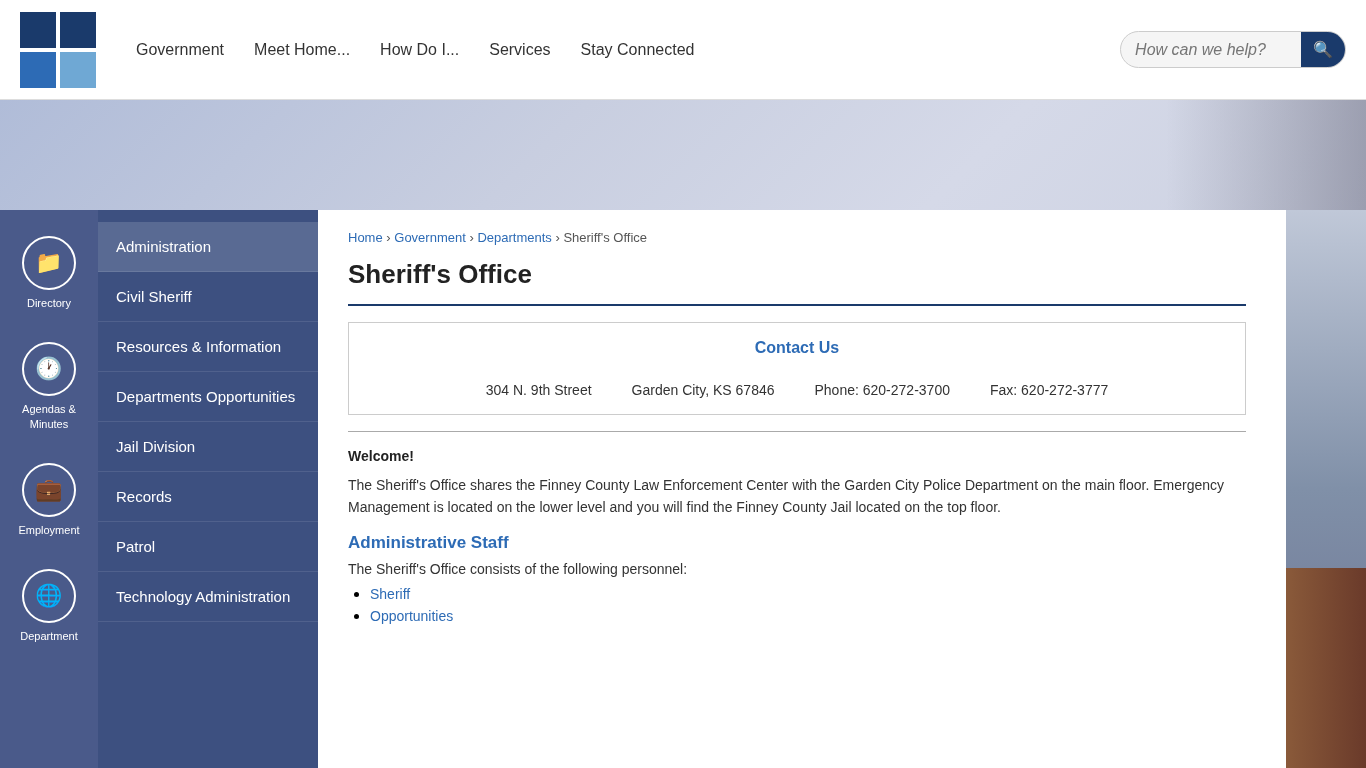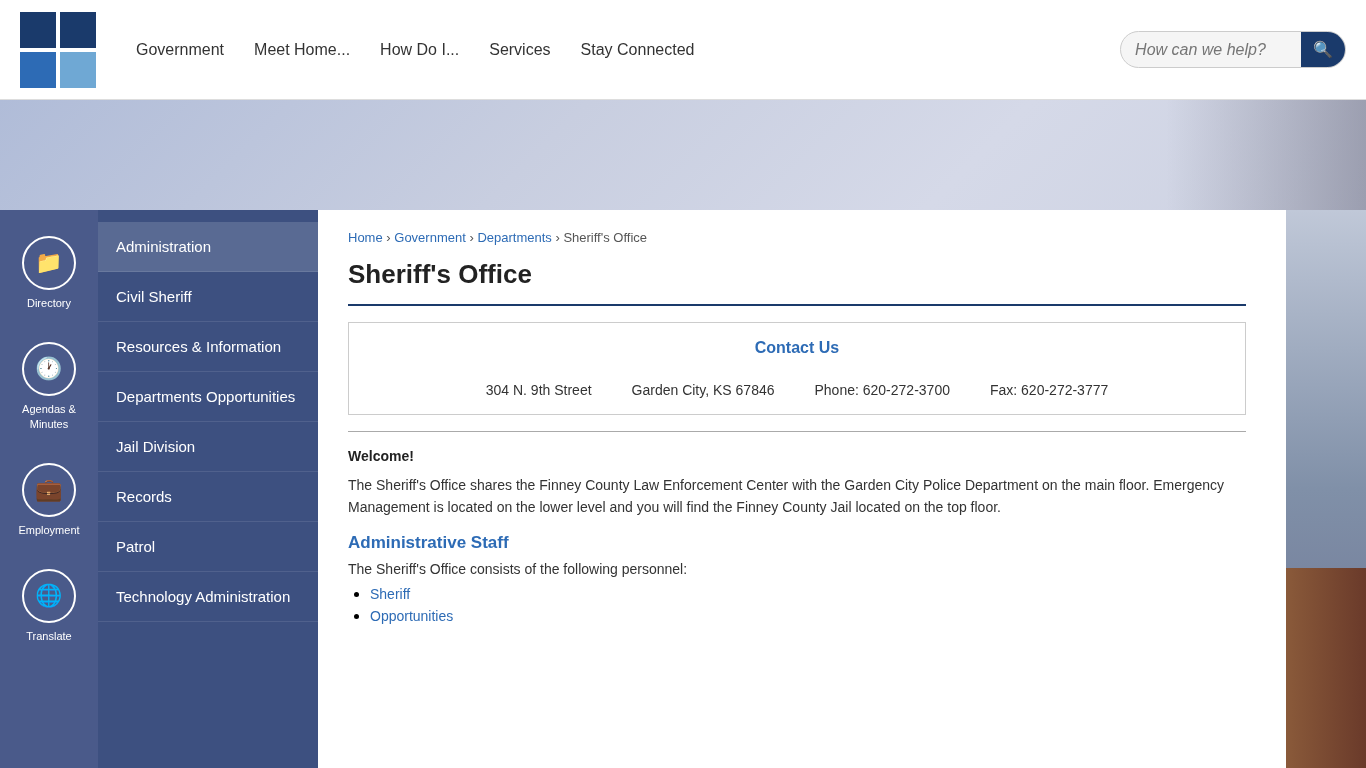--- a/index.html
+++ b/index.html
@@ -300,21 +300,21 @@
     <a class="icon-item" href="#">
       <div class="icon-circle">🕐</div>
       <span class="icon-label">Agendas &amp;<br>Minutes</span>
     </a>
     <a class="icon-item" href="#">
       <div class="icon-circle">💼</div>
       <span class="icon-label">Employment</span>
     </a>
     <a class="icon-item" href="#">
       <div class="icon-circle">🌐</div>
-      <span class="icon-label">Translate</span>
+      <span class="icon-label">Department</span>
     </a>
   </div>
 
   <div id="left-nav">
     <a class="left-nav-item active" href="#">Administration</a>
     <a class="left-nav-item" href="#">Civil Sheriff</a>
     <a class="left-nav-item" href="#">Resources &amp; Information</a>
     <a class="left-nav-item" href="#">Departments Opportunities</a>
     <a class="left-nav-item" href="#">Jail Division</a>
     <a class="left-nav-item" href="#">Records</a>

